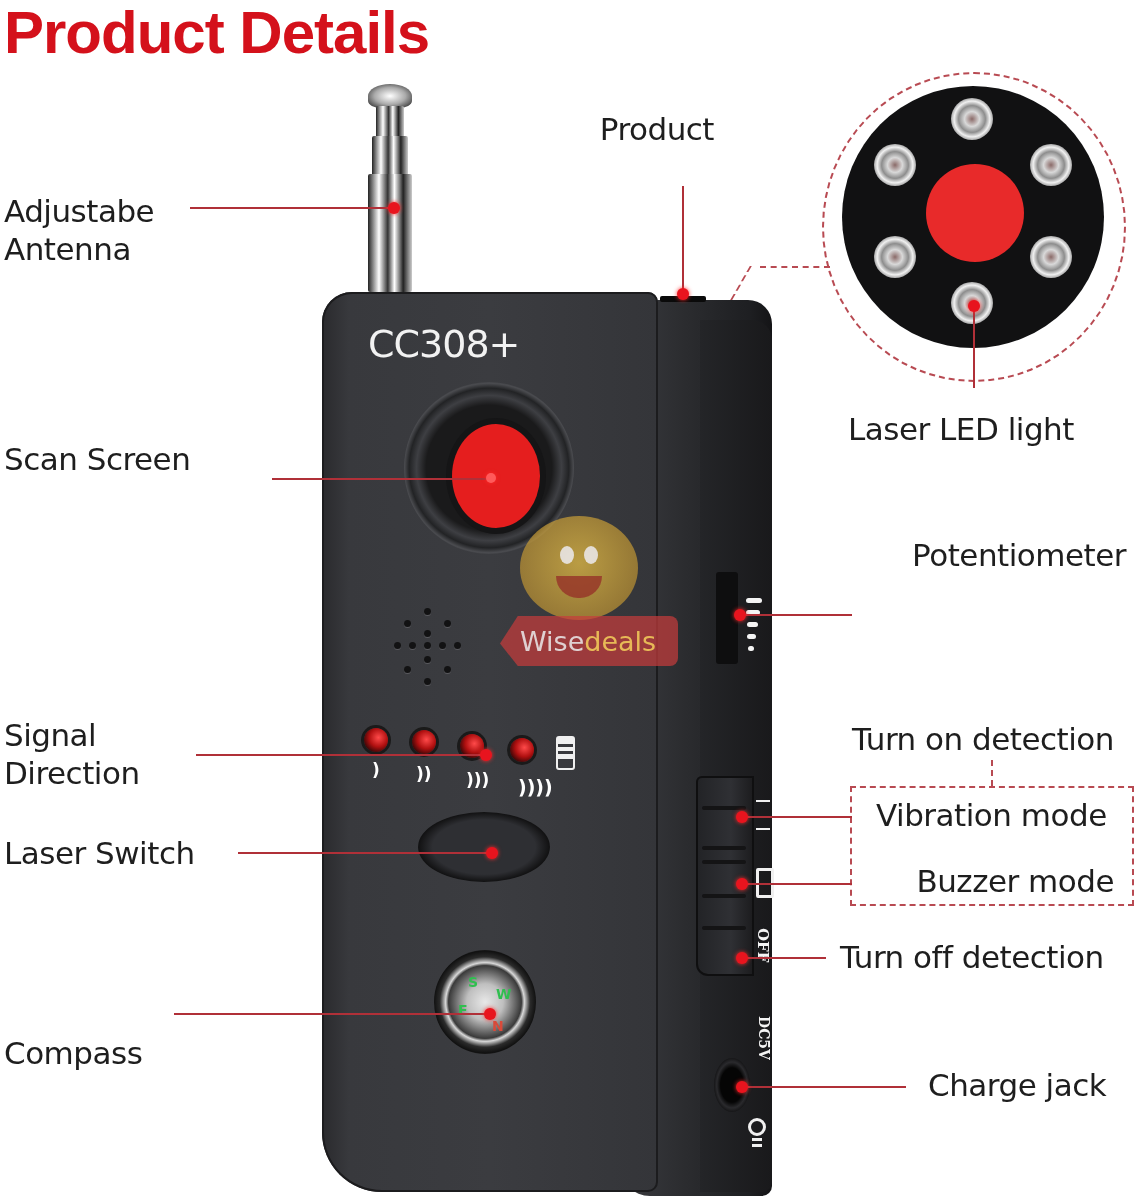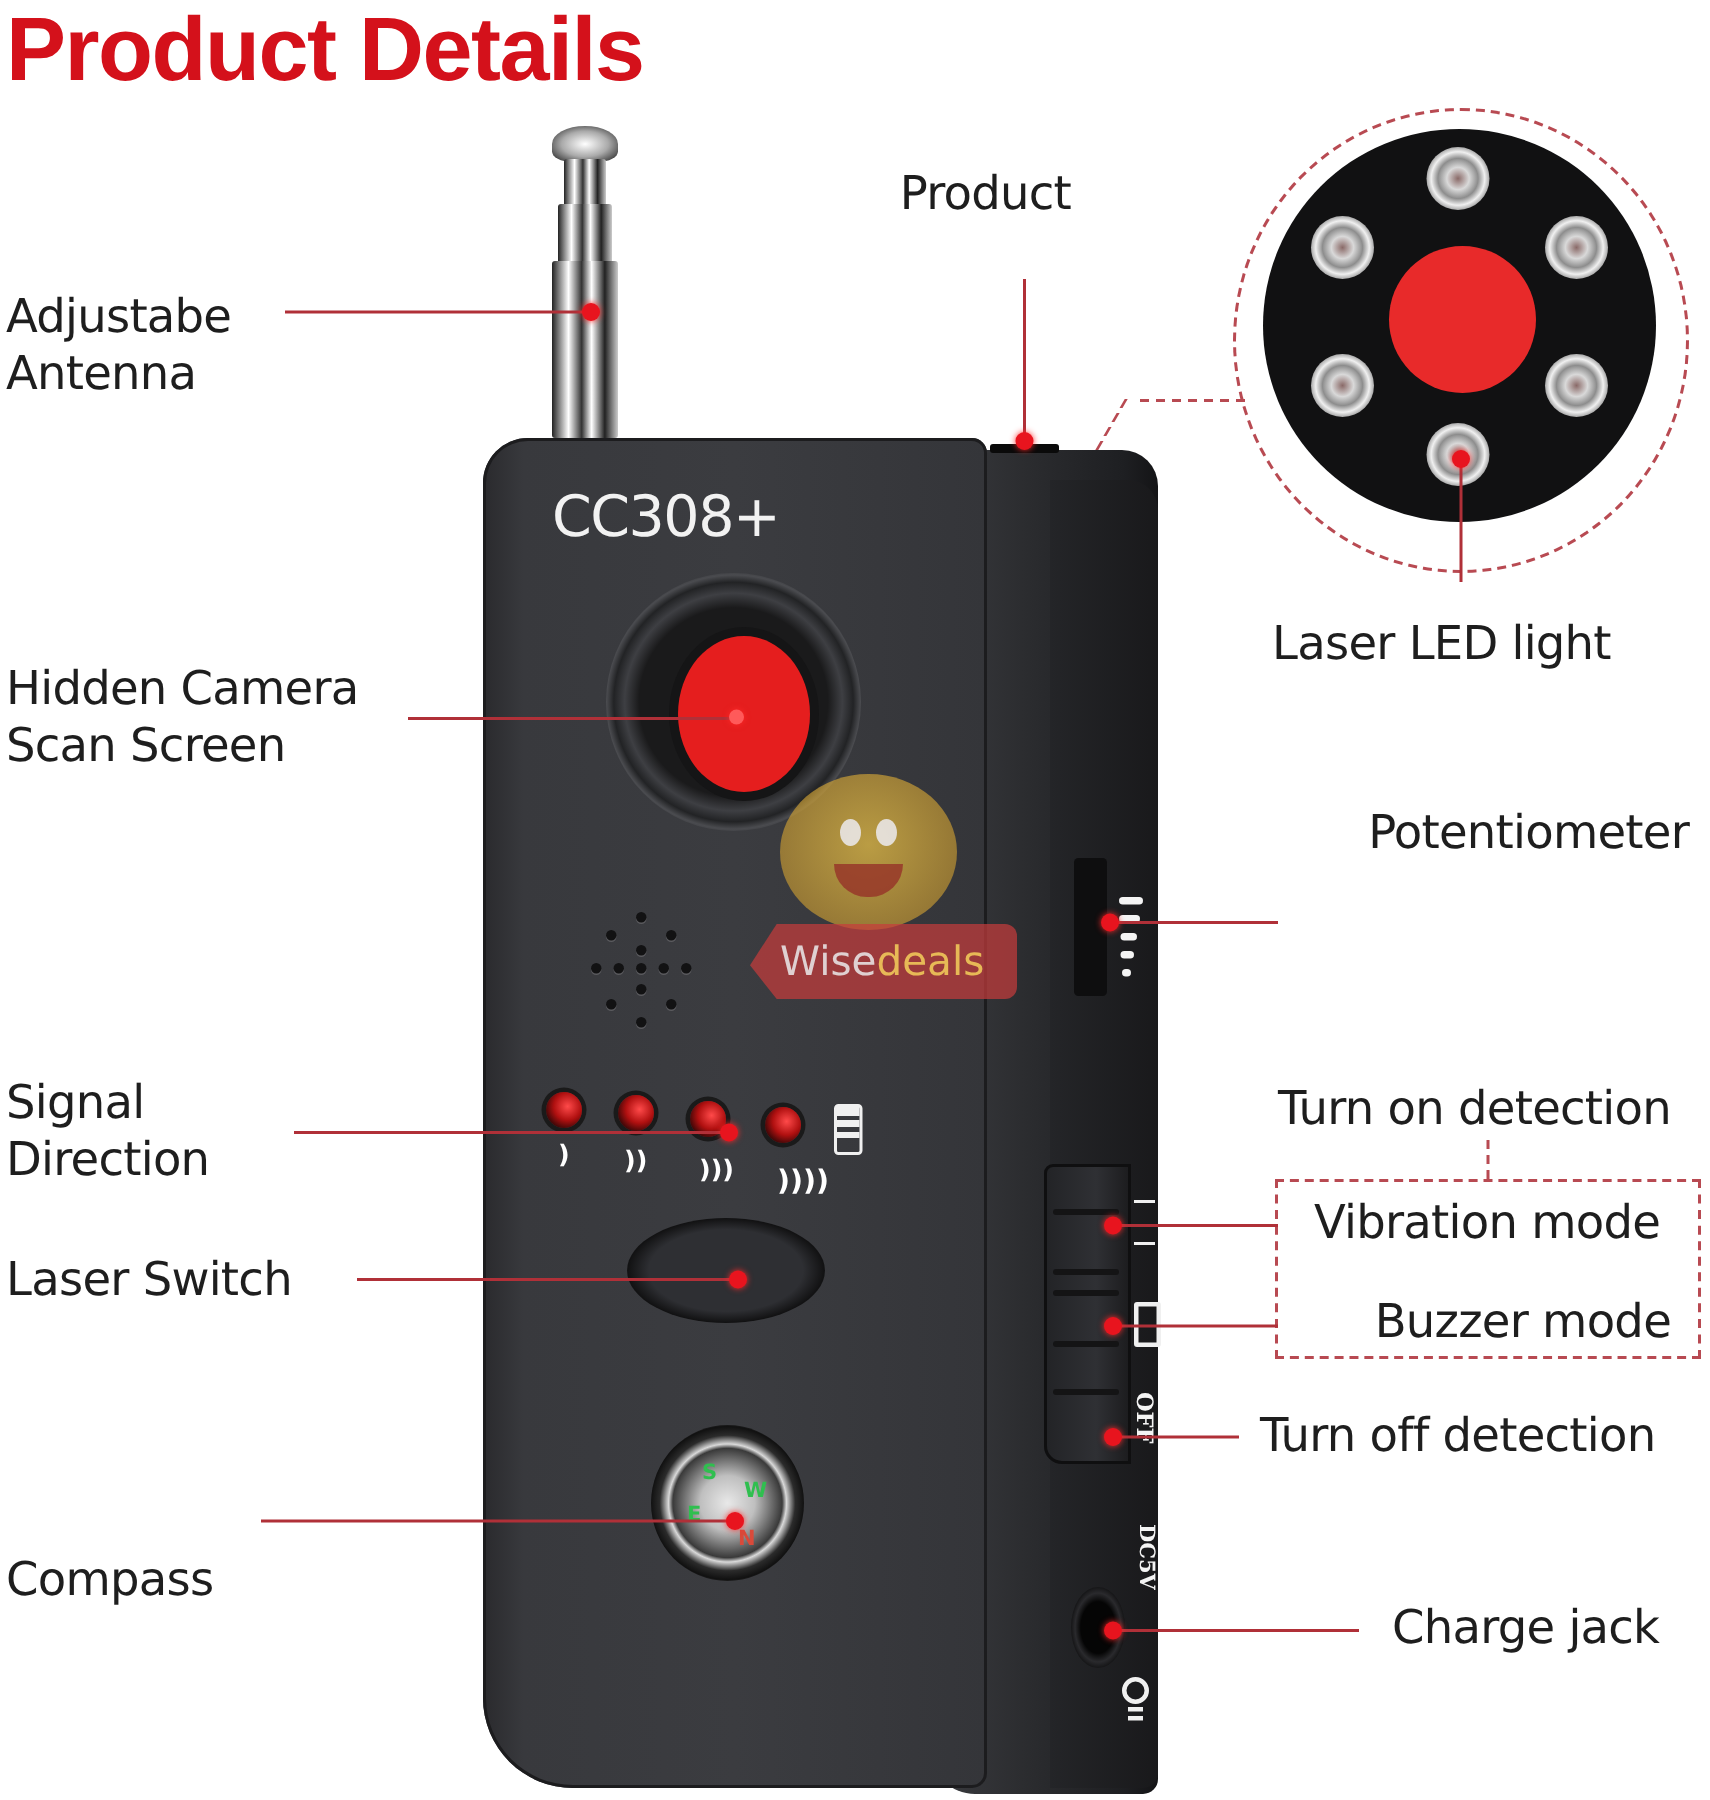--- a/index.html
+++ b/index.html
@@ -168,21 +168,20 @@
   <div>Product</div>
 </div>
 <div class="abs vline" style="left:682px;top:186px;height:106px;"></div>
 <div class="abs dot" style="left:677px;top:288px;"></div>
 
 <div class="abs vline" style="left:973px;top:306px;height:82px;"></div>
 <div class="abs dot" style="left:968px;top:300px;"></div>
 <div class="abs label" style="left:848px;top:410px;">Laser LED light</div>
 
 <div class="abs label" style="left:4px;top:440px;">
-  <div>Hidden Camera</div>
   <div>Scan Screen</div>
 </div>
 <div class="abs line" style="left:272px;top:478px;width:220px;"></div>
 <div class="abs dot" style="left:486px;top:473px;width:10px;height:10px;background:#ff5a5a;"></div>
 
 <div class="abs label right" style="left:860px;top:536px;width:266px;">
   <div>Potentiometer</div>
 </div>
 <div class="abs line" style="left:740px;top:614px;width:112px;"></div>
 <div class="abs dot" style="left:734px;top:609px;"></div>

